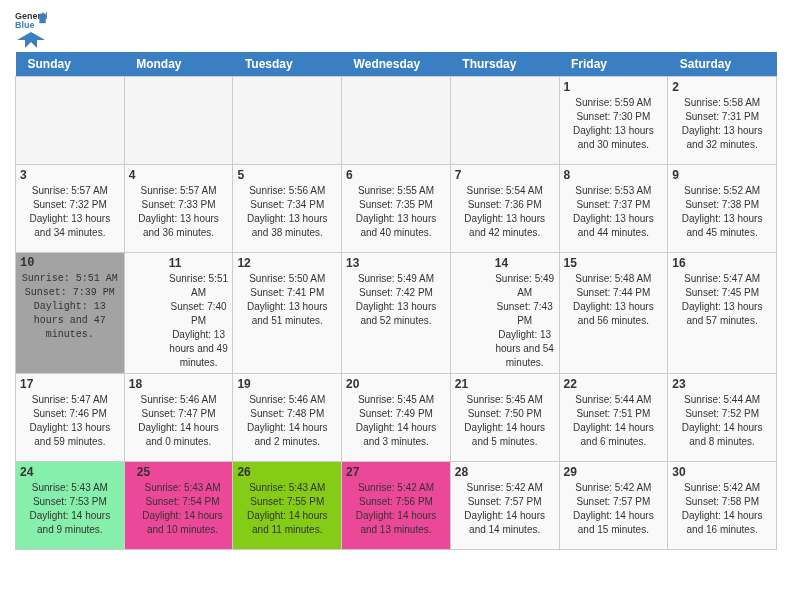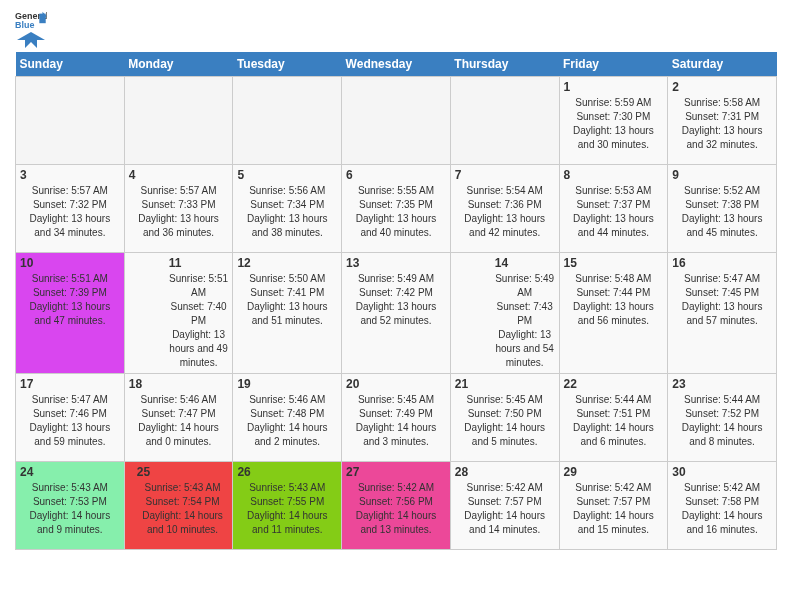--- a/index.html
+++ b/index.html
@@ -39,21 +39,21 @@
     }
     table {
       width: 100%;
       border-collapse: collapse;
       table-layout: fixed;
     }
     th {
       background-color: #3a7fc1;
       color: #fff;
       font-size: 12px;
-      padding: 5px 4px;
+      padding: 5px 12px;
       text-align: left;
       font-weight: bold;
     }
     td {
       border: 1px solid #ccc;
       vertical-align: top;
       padding: 3px 4px;
       font-size: 10px;
       color: #333;
       height: 88px;
@@ -165,21 +165,21 @@
           <div class="day-info">Sunrise: 5:53 AM<br>Sunset: 7:37 PM<br>Daylight: 13 hours and
 44 minutes.</div>
         </td>
         <td>
           <span class="day-num">9</span>
           <div class="day-info">Sunrise: 5:52 AM<br>Sunset: 7:38 PM<br>Daylight: 13 hours and
 45 minutes.</div>
         </td>
       </tr>
       <tr>
-        <td style="background: #d946ef;">
+        <td style="background: #a3a3a3; font-family: Liberation Mono, monospace;">
           <span class="day-num">10</span>
           <div class="day-info">Sunrise: 5:51 AM<br>Sunset: 7:39 PM<br>Daylight: 13 hours and
 47 minutes.</div>
         </td>
         <td style="background: rgb(249, 249, 249); padding-left: 44px;">
           <span class="day-num">11</span>
           <div class="day-info">Sunrise: 5:51 AM<br>Sunset: 7:40 PM<br>Daylight: 13 hours and
 49 minutes.</div>
         </td>
         <td style="background: rgb(249, 249, 249);">
@@ -244,21 +244,21 @@
           <div class="day-info">Sunrise: 5:44 AM<br>Sunset: 7:52 PM<br>Daylight: 14 hours and
 8 minutes.</div>
         </td>
       </tr>
       <tr>
         <td style="background: #86efac;">
           <span class="day-num">24</span>
           <div class="day-info">Sunrise: 5:43 AM<br>Sunset: 7:53 PM<br>Daylight: 14 hours and
 9 minutes.</div>
         </td>
-        <td style="background: #ef4444; padding-left: 12px;">
+        <td style="background: #ec4899; padding-left: 12px;">
           <span class="day-num">25</span>
           <div class="day-info">Sunrise: 5:43 AM<br>Sunset: 7:54 PM<br>Daylight: 14 hours and
 10 minutes.</div>
         </td>
         <td style="background: #84cc16;">
           <span class="day-num">26</span>
           <div class="day-info">Sunrise: 5:43 AM<br>Sunset: 7:55 PM<br>Daylight: 14 hours and
 11 minutes.</div>
         </td>
         <td style="background: #ec4899;">

